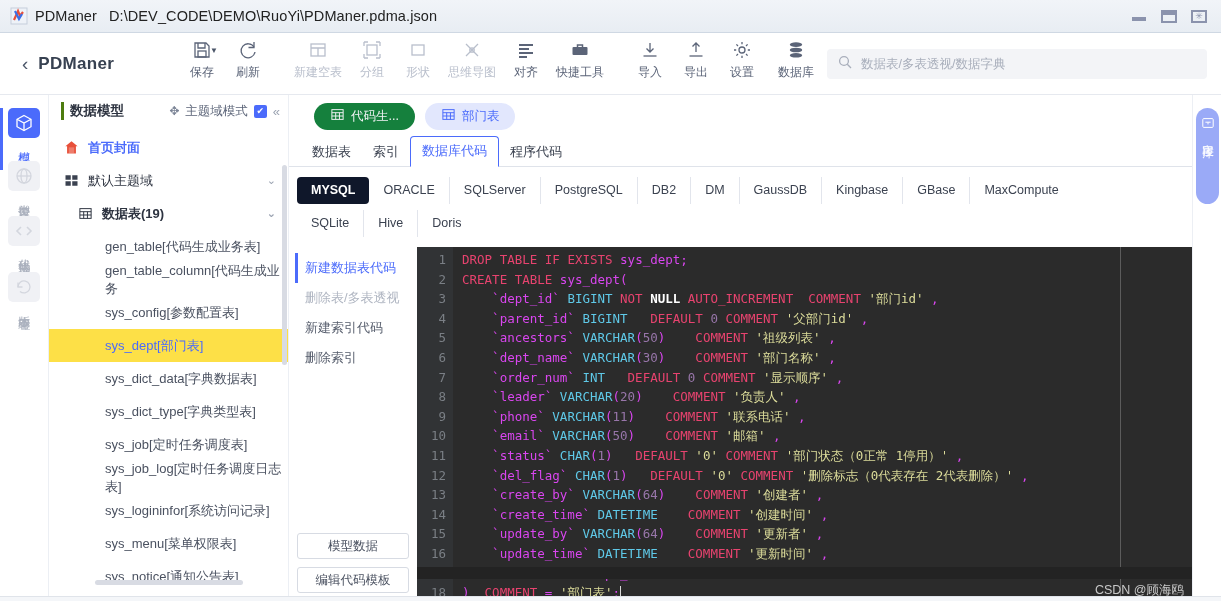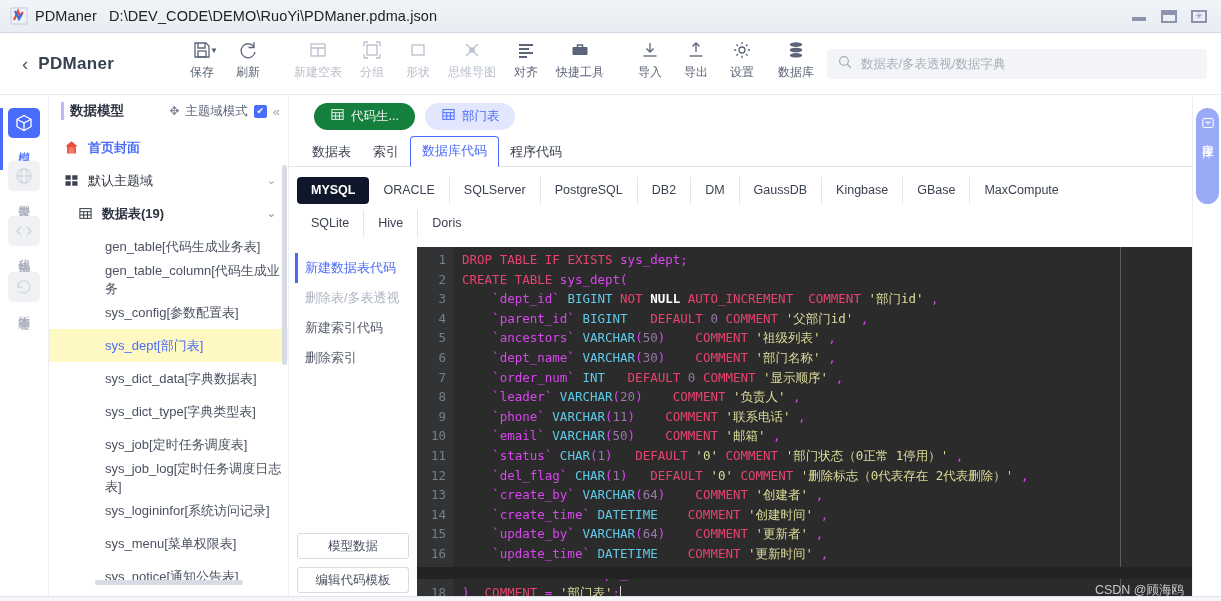--- a/index.html
+++ b/index.html
@@ -72,36 +72,36 @@
             color:#d3d6de;}
   .rail-item.active .rail-ic{ background:#4b6bfb; color:#fff; }
   .rail-tx{ writing-mode:vertical-rl; text-orientation:upright; font-size:12px; color:#aab0bd; letter-spacing:1px;
             line-height:1.05;}
   .rail-item.active .rail-tx{ color:#4b6bfb; }
   .rail-item.active:before{ content:""; position:absolute; left:0; width:3px; height:62px; background:#4b6bfb; }
 
   
   .tree{ width:240px; border-right:1px solid #eceff4; background:#fff; position:relative;}
   .tree-head{ height:32px; display:flex; align-items:center; padding:0 8px 0 12px; gap:6px;}
-  .tree-head .t1{ font-size:13.5px; font-weight:bold; color:#2d3340; border-left:3px solid #c4b5fd; padding-left:6px;}
+  .tree-head .t1{ font-size:13.5px; font-weight:bold; color:#2d3340; border-left:3px solid #4d7c0f; padding-left:6px;}
   .th-spacer{flex:1;}
   .move-ic{ color:#7a8395; font-size:12px; }
   .t2{ font-size:12.5px; color:#5b6478; }
   .cbx{ width:13px;height:13px;border-radius:2px;background:#4b6bfb;display:inline-flex;align-items:center;
         justify-content:center;color:#fff;font-size:9px;line-height:1;}
   .collapse{ color:#9aa2b1; font-size:13px; cursor:pointer;}
 
   .tree-list{ padding-top:4px; height:460px; overflow:hidden; position:relative;}
   .tnode{ height:33px; display:flex; align-items:center; gap:8px; padding-left:14px; cursor:pointer; font-size:13px;}
   .tnode .ticon{ width:17px; display:flex; justify-content:center; }
   .tnode.lvl0{ color:#4b6bfb; font-weight:bold; }
   .tnode.lvl1{ color:#2d3340; font-weight:normal; padding-left:14px;}
   .tnode.lvl2{ color:#2d3340; font-weight:bold; padding-left:28px;}
   .tnode.leaf{ padding-left:56px; color:#4a5160; font-weight:normal;}
-  .tnode.leaf.sel{ background:#fef9c3; color:#4b6bfb; }
+  .tnode.leaf.sel{ background:#fde047; color:#4b6bfb; }
   .tnode .arrow{ margin-left:auto; margin-right:12px; color:#9aa2b1; font-size:11px;}
   .tree-vscroll{ position:absolute; right:1px; top:38px; width:5px; height:200px; background:#d8dbe3; border-radius:3px;}
   .tree-hscroll{ position:absolute; left:46px; bottom:2px; height:5px; width:148px; background:#d8dbe3; border-radius:3px;}
 
   
   .main{ flex:1; display:flex; flex-direction:column; min-width:0; background:#fff; position:relative;}
 
   .doc-tabs{ height:42px; display:flex; align-items:center; gap:10px; padding-left:25px;}
   .dtab{ height:27px; border-radius:14px; display:flex; align-items:center; gap:6px; padding:0 16px;
          font-size:12.5px; cursor:pointer;}

